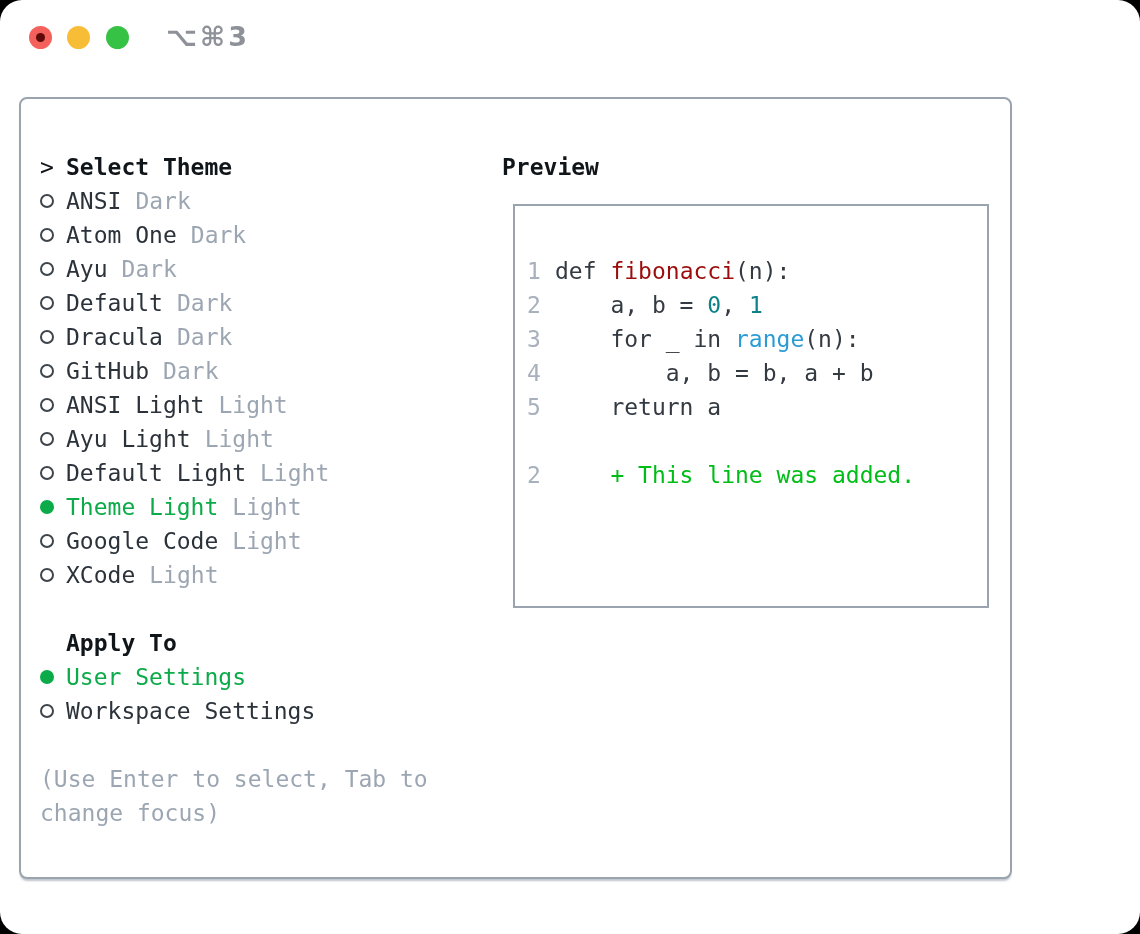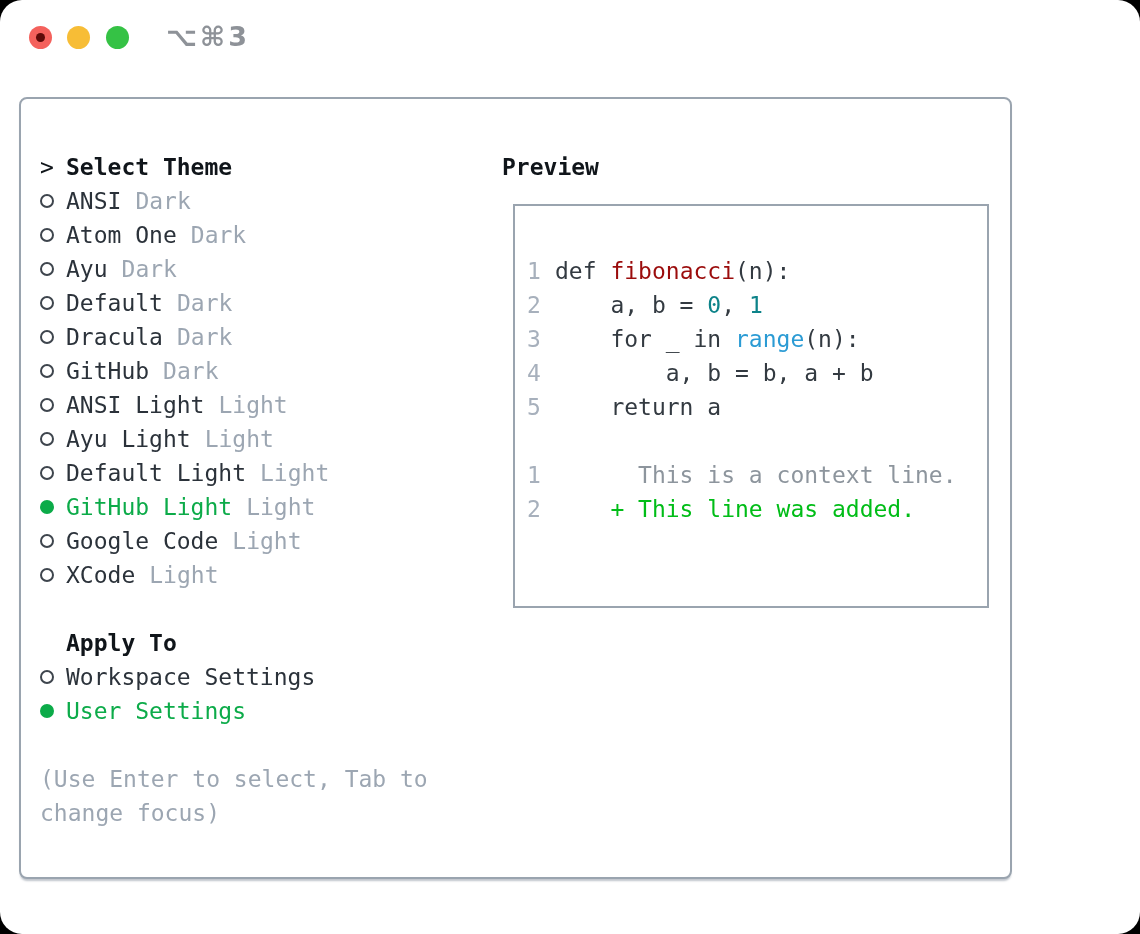--- a/index.html
+++ b/index.html
@@ -138,61 +138,60 @@
         <span class="label">Ayu Light</span>
         <span class="variant">Light</span>
       </div>
       <div class="row">
         <span class="radio"></span>
         <span class="label">Default Light</span>
         <span class="variant">Light</span>
       </div>
       <div class="row selected">
         <span class="radio"></span>
-        <span class="label">GitHub Light</span>
+        <span class="label">Theme Light</span>
         <span class="variant">Light</span>
       </div>
       <div class="row">
         <span class="radio"></span>
         <span class="label">Google Code</span>
         <span class="variant">Light</span>
       </div>
       <div class="row">
         <span class="radio"></span>
         <span class="label">XCode</span>
         <span class="variant">Light</span>
       </div>
 
       <div class="spacer"></div>
 
       <div class="row">
         <span class="heading indent">Apply To</span>
       </div>
+      <div class="row selected">
+        <span class="radio"></span>
+        <span class="label">User Settings</span>
+      </div>
       <div class="row">
         <span class="radio"></span>
         <span class="label">Workspace Settings</span>
-      </div>
-      <div class="row selected">
-        <span class="radio"></span>
-        <span class="label">User Settings</span>
       </div>
 
       <div class="spacer"></div>
 
       <div class="row hint">(Use Enter to select, Tab to</div>
       <div class="row hint">change focus)</div>
     </div>
 
     <div class="preview-heading">Preview</div>
 
     <div class="preview-box">
       <div class="code-line"><span class="lnum">1</span><span>def </span><span class="tok-title">fibonacci</span><span>(n):</span></div>
       <div class="code-line"><span class="lnum">2</span><span>    a, b = </span><span class="tok-number">0</span><span>, </span><span class="tok-number">1</span></div>
       <div class="code-line"><span class="lnum">3</span><span>    for _ in </span><span class="tok-builtin">range</span><span>(n):</span></div>
       <div class="code-line"><span class="lnum">4</span><span>        a, b = b, a + b</span></div>
       <div class="code-line"><span class="lnum">5</span><span>    return a</span></div>
       <div class="code-line"></div>
-      <div class="code-line"><span class="lnum">1</span><span class="tok-context">      This is a context line.</span></div>
       <div class="code-line"><span class="lnum">2</span><span class="tok-added">    + This line was added.</span></div>
     </div>
 
   </div>
 </div>
 
 </body></html>

